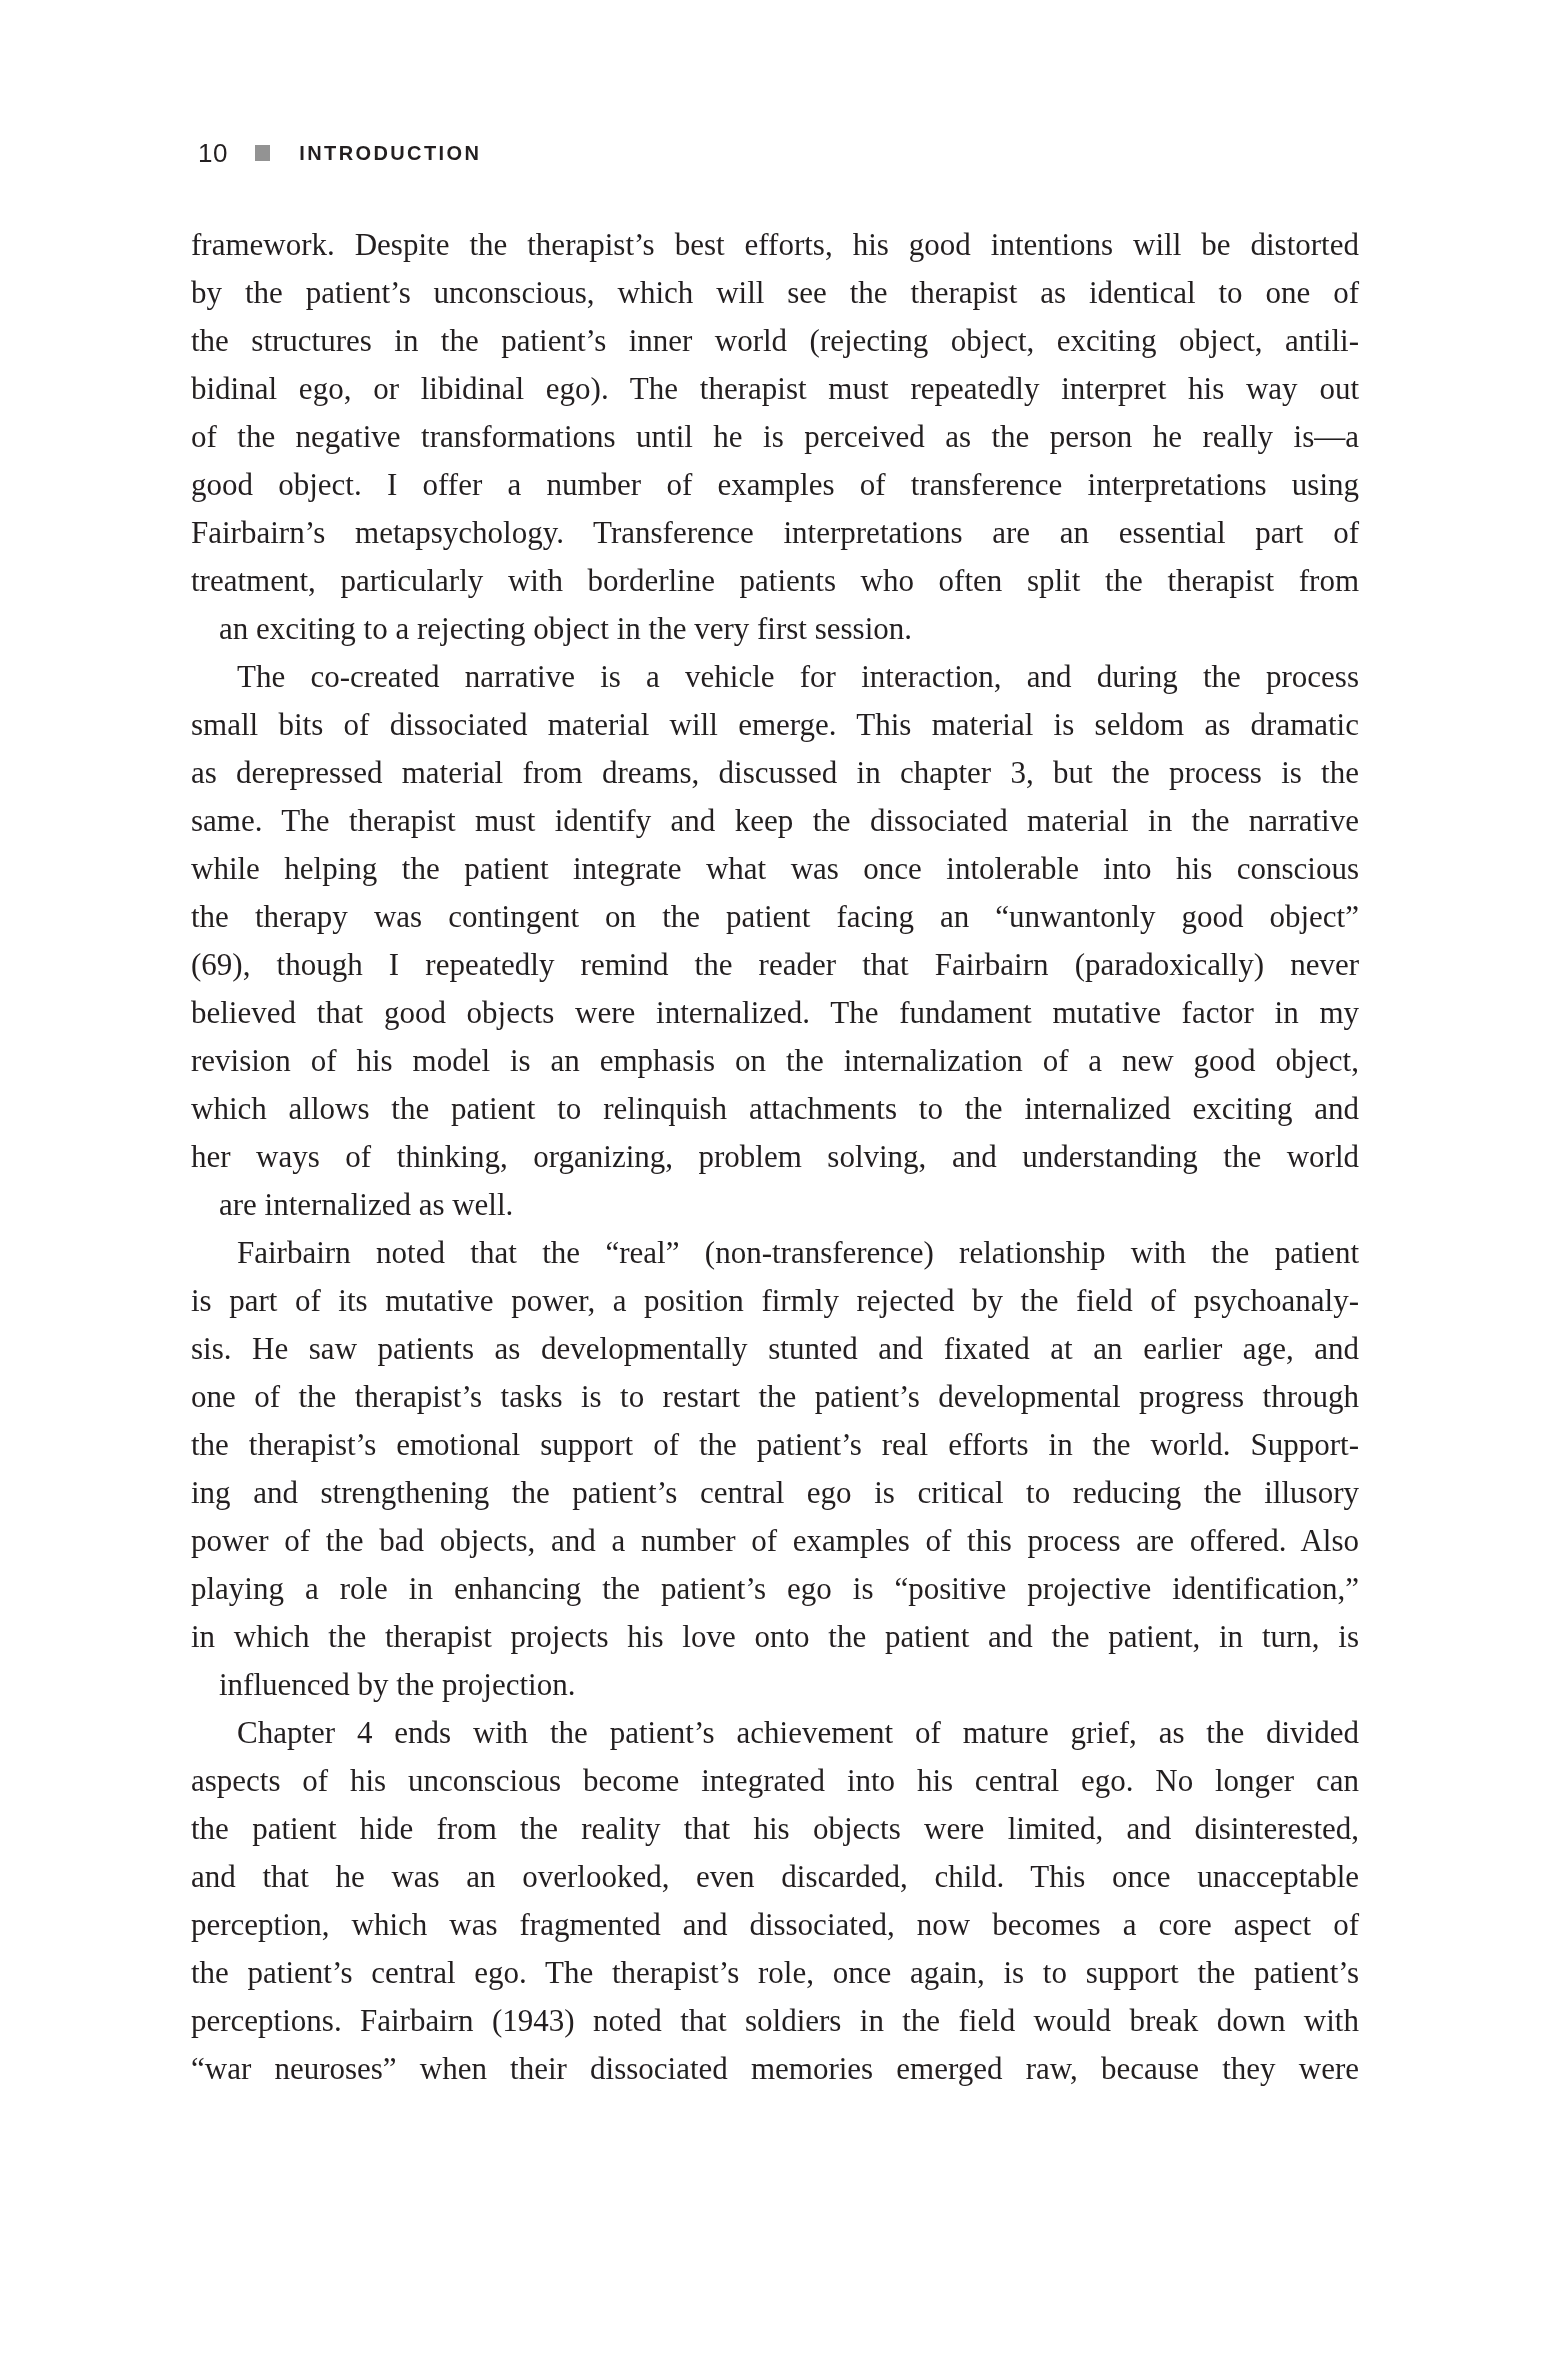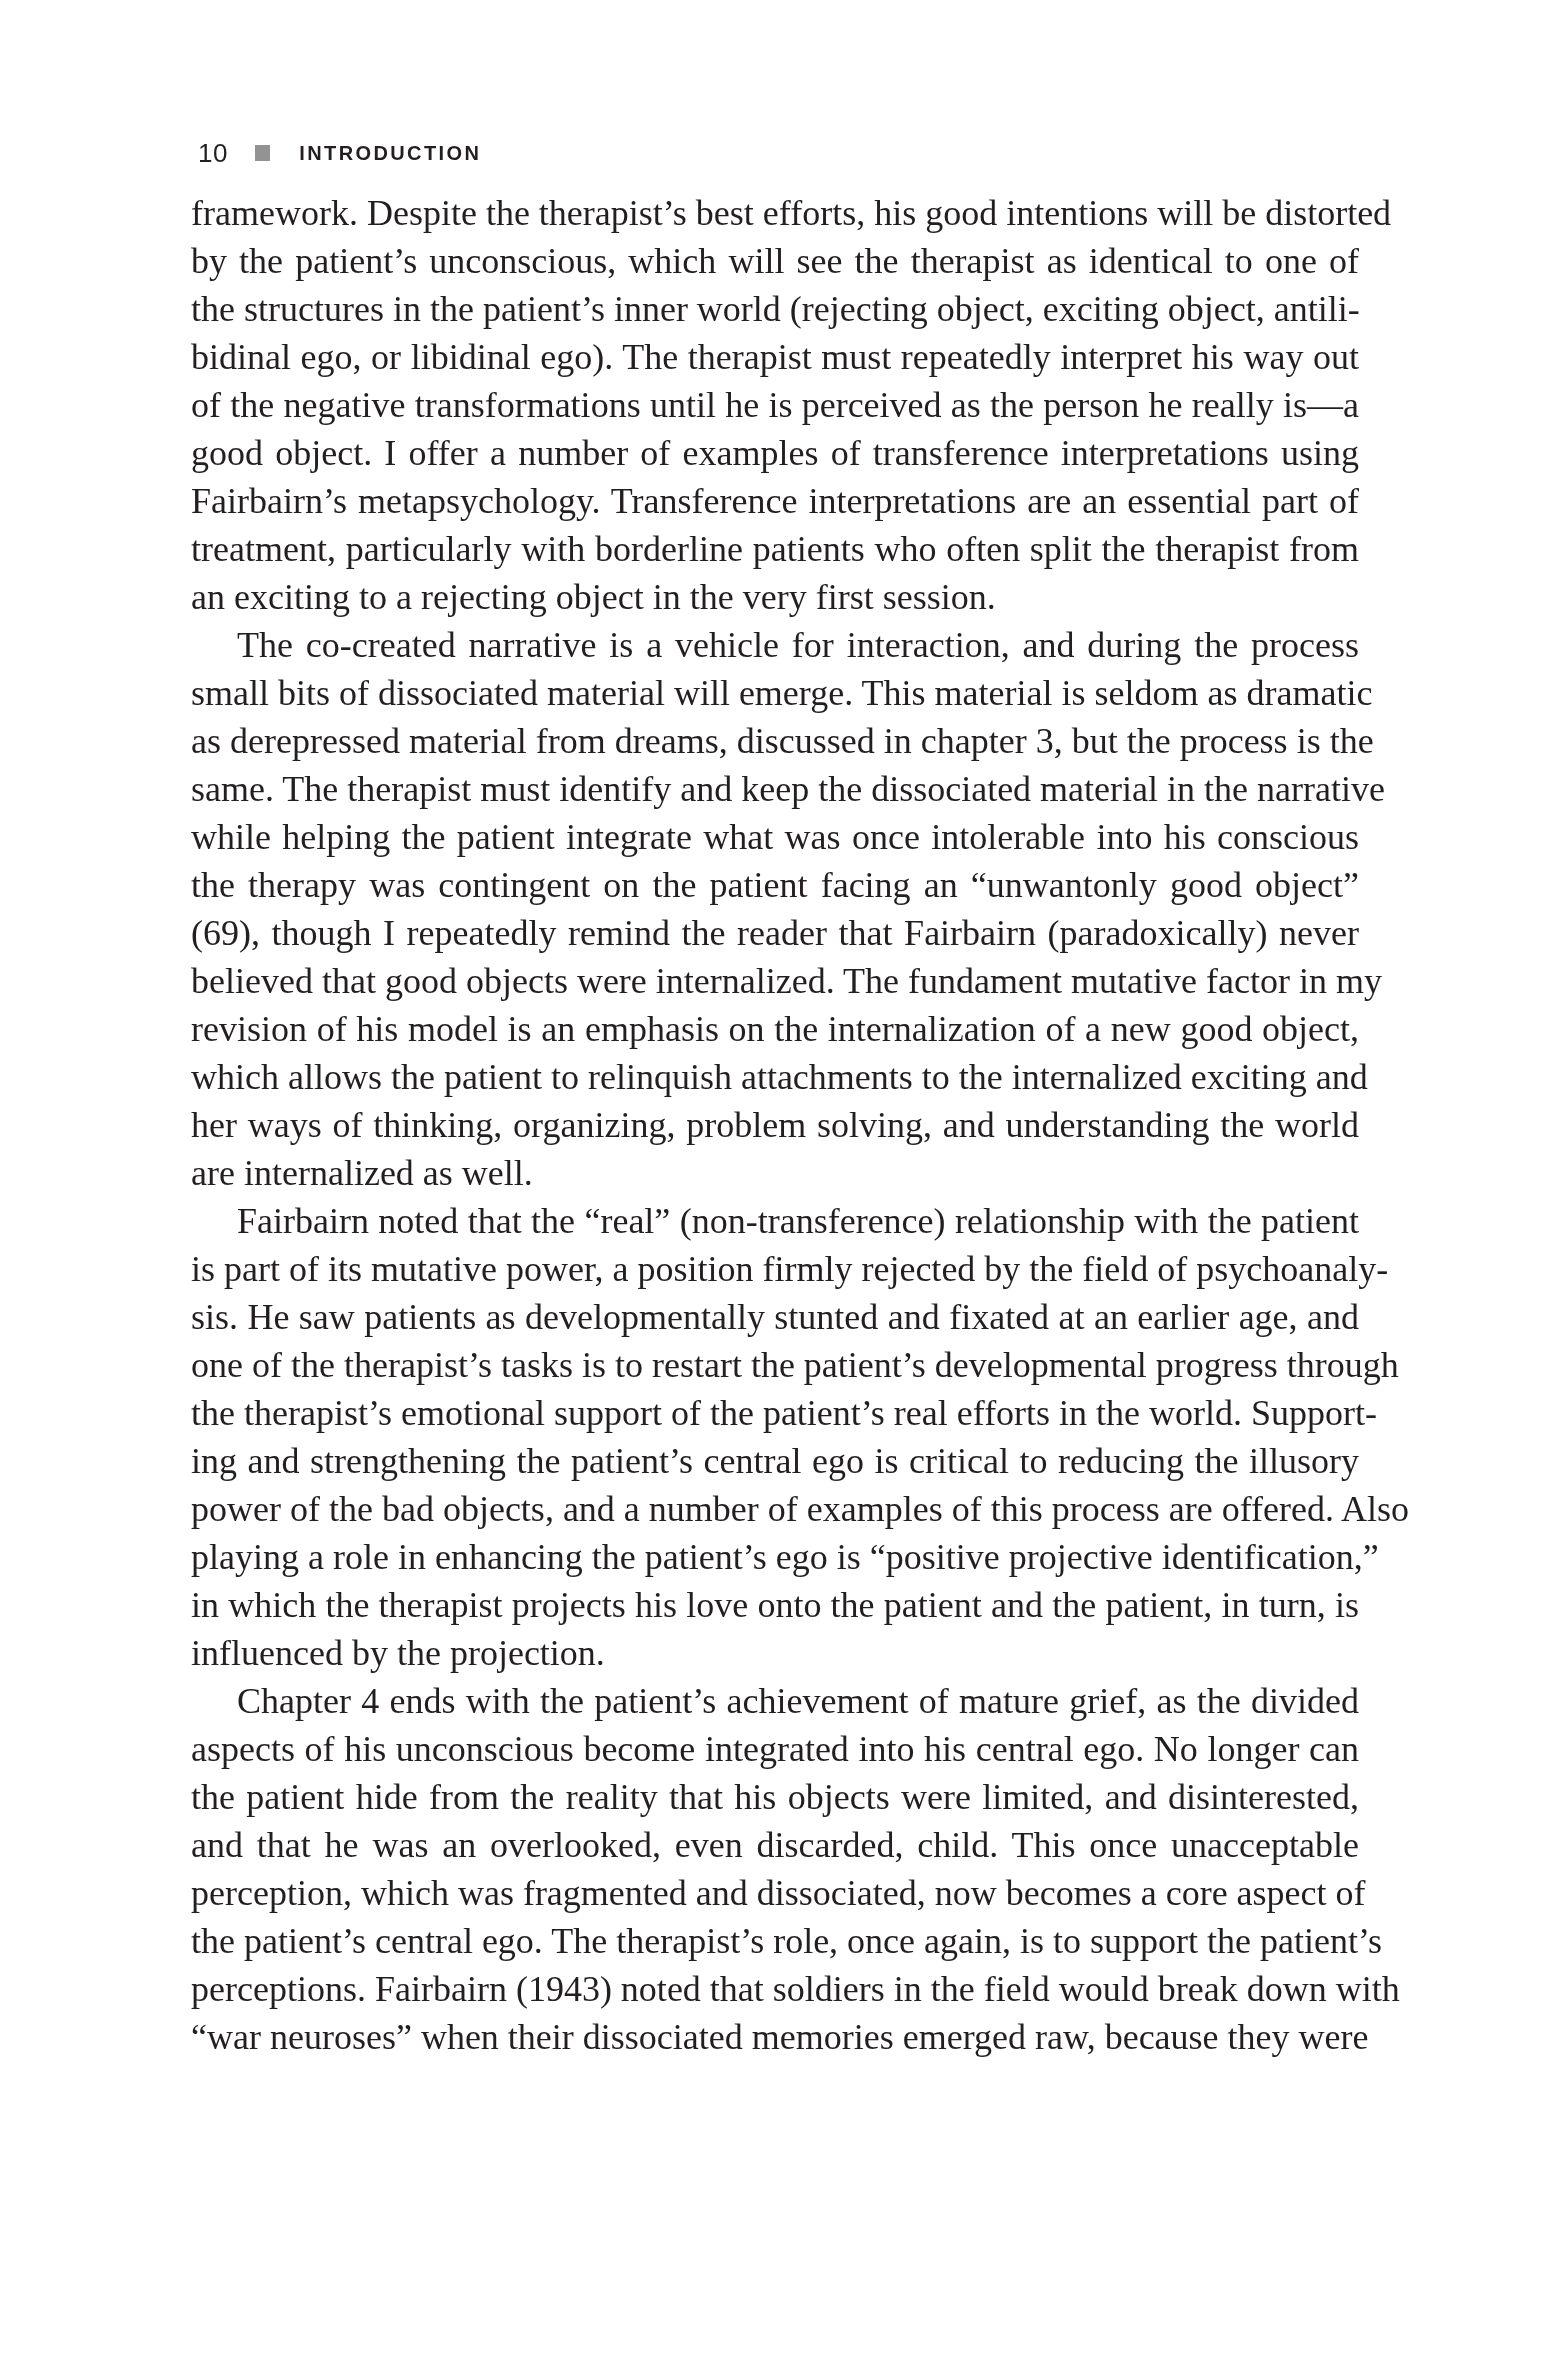--- a/index.html
+++ b/index.html
@@ -41,37 +41,38 @@
     .chapter-title {
       font-family: "Liberation Sans", sans-serif;
       font-size: 20px;
       font-weight: 700;
       letter-spacing: 2.4px;
       color: #231f20;
     }
     .text-block {
       position: absolute;
       left: 191px;
-      top: 189px;
+      top: 221px;
       width: 1168px;
       font-family: "Liberation Serif", serif;
-      font-size: 36px;
+      font-size: 31px;
       line-height: 48px;
       color: #231f20;
     }
     .line {
       display: block;
       white-space: nowrap;
       text-align: justify;
       text-align-last: justify;
       height: 48px;
       overflow: visible;
     }
     .line.last {
       text-align-last: left;
+      margin-left: 28px;
     }
     .line.indent {
       padding-left: 46px;
     }
   </style>
 </head>
 <body>
 
 <header class="running-head">
   <span class="page-number">10</span>

